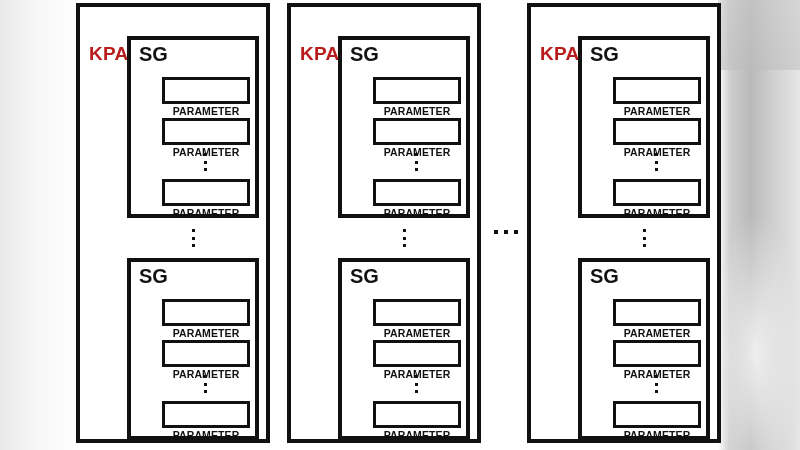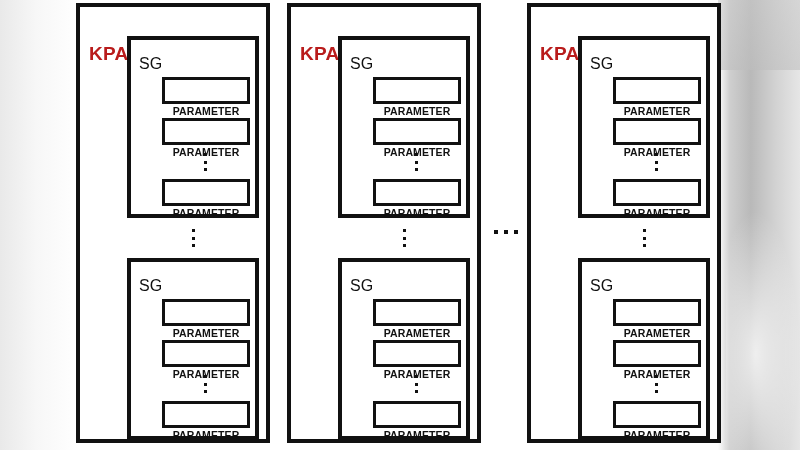--- a/index.html
+++ b/index.html
@@ -68,23 +68,23 @@
   }
   .sg {
     position: absolute;
     box-sizing: border-box;
     border: 4px solid #111111;
     background: #ffffff;
   }
   .sg-label {
     position: absolute;
     left: 8px;
-    top: 16px;
-    font-size: 16px;
-    font-weight: normal;
+    top: 4px;
+    font-size: 20px;
+    font-weight: bold;
     color: #111111;
     line-height: 1;
   }
   .param {
     position: absolute;
     box-sizing: border-box;
     border: 3px solid #111111;
     background: #ffffff;
     display: flex;
     align-items: center;

